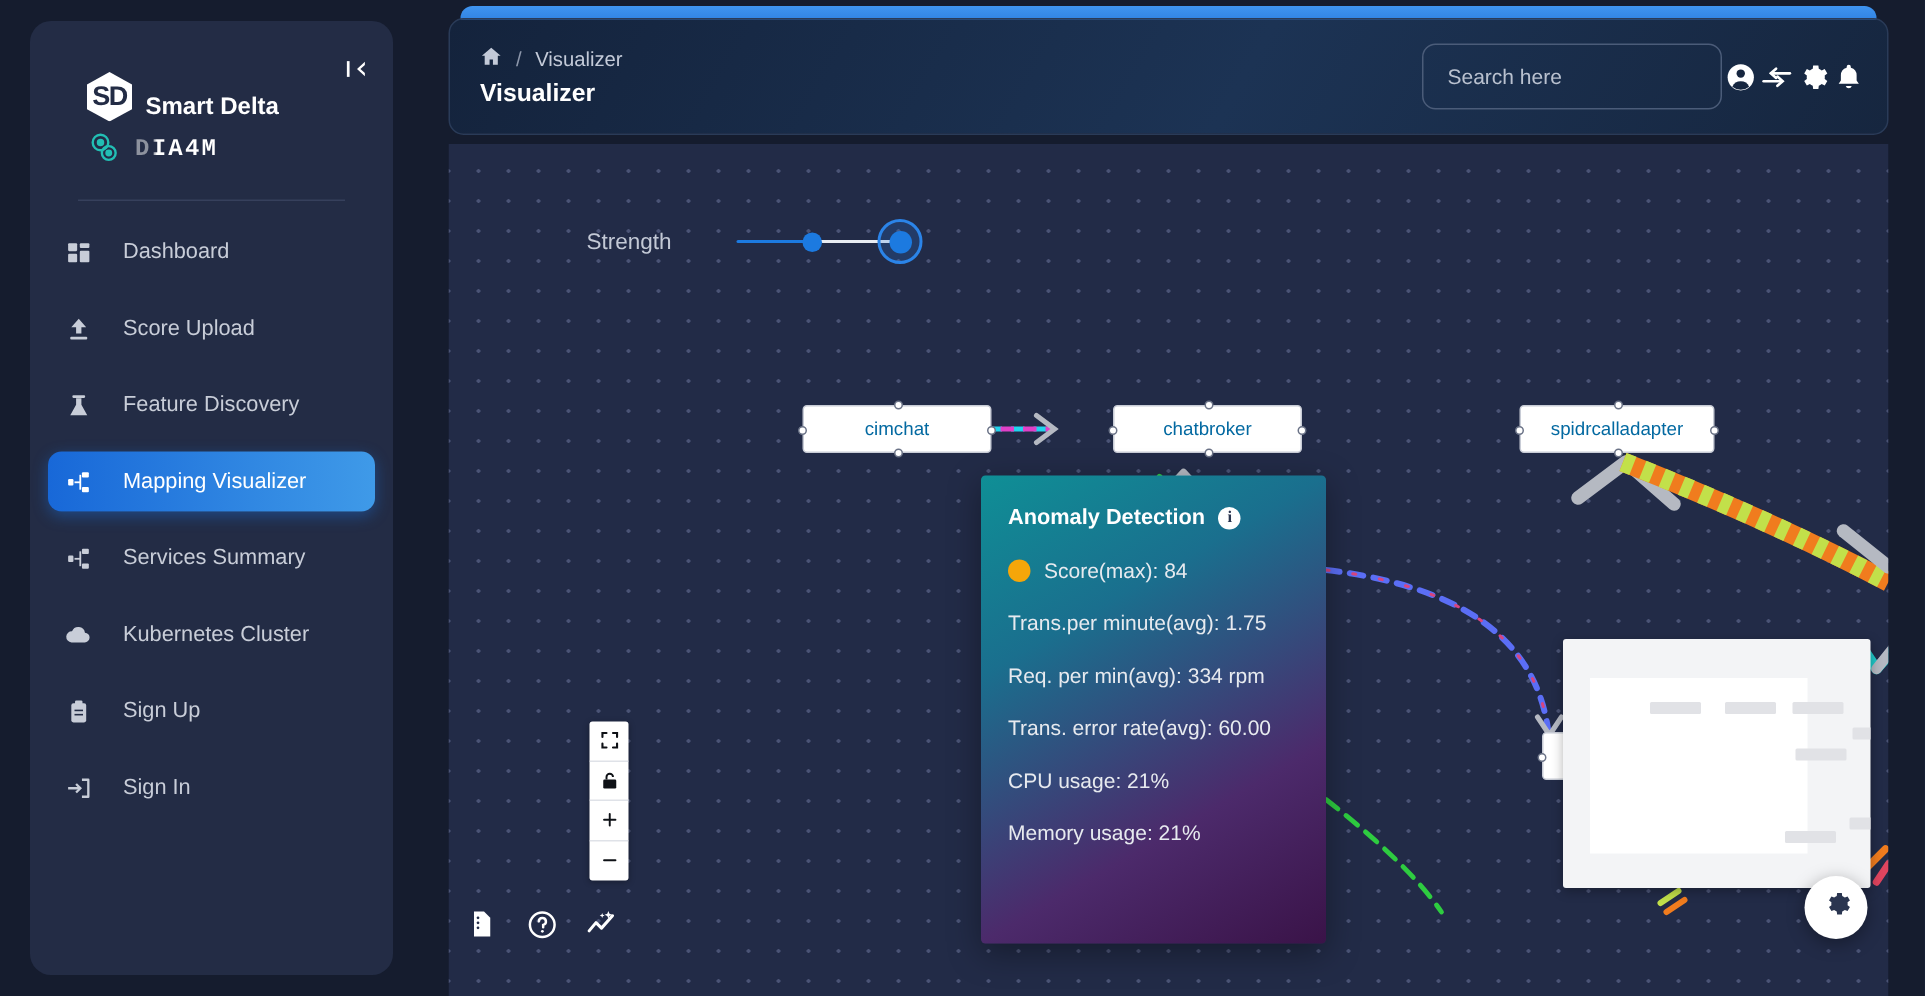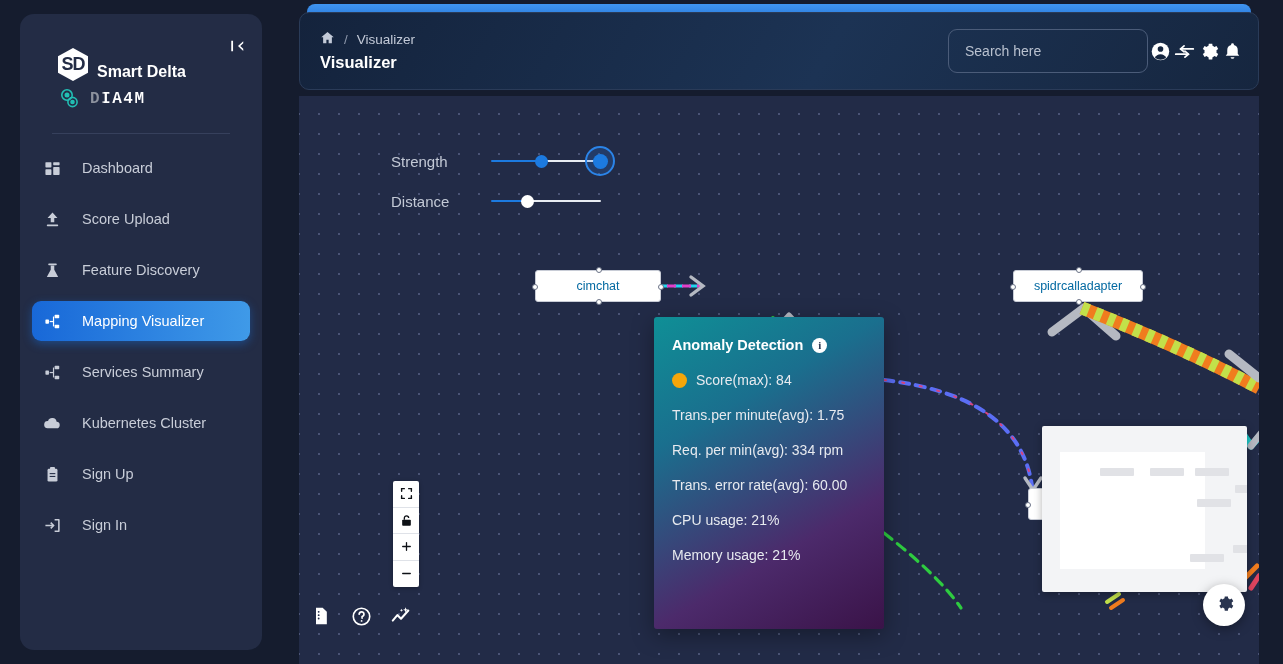--- a/index.html
+++ b/index.html
@@ -397,38 +397,37 @@
           <div class="slider-label">Strength</div>
           <div class="track-wrap">
             <div class="track-fill" style="width:49px"></div>
             <div class="track-rest" style="width:61px"></div>
             <div class="thumb" style="left:44px"></div>
             <div class="focus-thumb" style="left:94px">
                 <i></i>
               </div>
           </div>
         </div>
-        <div class="slider-row">
-          <div class="slider-label">Distance</div>
-          <div class="track-wrap">
-            <div class="track-fill" style="width:36px"></div>
-            <div class="track-rest" style="width:74px"></div>
-            <div class="thumb white" style="left:30px"></div>
-          </div>
-        </div>
       </div>
 
       <div class="node" style="left:200px; top:174px; width:126px; height:32px;">
         <span>cimchat</span>
         <i class="handle" style="left:-4px; top:13px"></i>
           <i class="handle" style="right:-4px; top:13px"></i>
         <i class="handle" style="left:60px; top:-4px"></i>
           <i class="handle" style="left:60px; bottom:-4px"></i>
       </div>
 
+      <div class="node" style="left:407px; top:174px; width:126px; height:32px;">
+        <span>chatbroker</span>
+        <i class="handle" style="left:-4px; top:13px"></i>
+          <i class="handle" style="right:-4px; top:13px"></i>
+        <i class="handle" style="left:60px; top:-4px"></i>
+          <i class="handle" style="left:60px; bottom:-4px"></i>
+      </div>
 
       <div class="node" style="left:678px; top:174px; width:130px; height:32px;">
         <span>spidrcalladapter</span>
         <i class="handle" style="left:-4px; top:13px"></i>
           <i class="handle" style="right:-4px; top:13px"></i>
         <i class="handle" style="left:62px; top:-4px"></i>
           <i class="handle" style="left:62px; bottom:-4px"></i>
       </div>
 
       <div class="node" style="left:693px; top:392px; width:88px; height:32px; justify-content:flex-end; padding-right:8px;">

